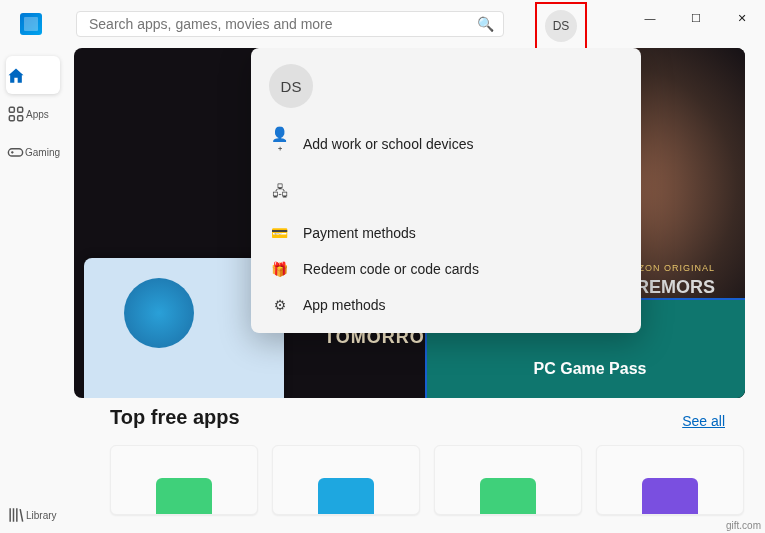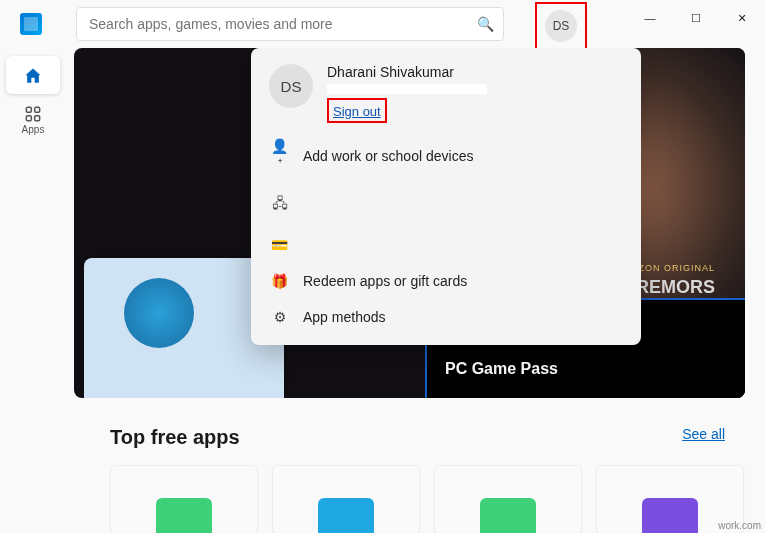--- a/index.html
+++ b/index.html
@@ -1,56 +1,56 @@
 <!DOCTYPE html>
 <html><head>
 <meta charset="utf-8">
 <style>
 * { box-sizing: border-box; margin: 0; padding: 0; font-family: "Segoe UI", Arial, sans-serif; }
 body { width: 765px; height: 533px; background: #f9f9f9; overflow: hidden; position: relative; }
 .title-bar { position: absolute; top: 0; left: 0; right: 0; height: 48px; display: flex; align-items: center; }
 .store-logo { width: 22px; height: 22px; margin-left: 20px; background: linear-gradient(135deg,#0078d4,#00a4ef); border-radius: 3px; position: relative; }
 .store-logo::after { content:""; position:absolute; inset:4px; background:#fff; opacity:.3; border-radius:1px;}
-.search { display:flex; align-items:center; margin-left: 34px; width: 428px; height: 34px; border: 1px solid #e0e0e0; border-radius: 4px; background: #fff; }
+.search { display:flex; align-items:center; margin-left: 34px; width: 428px; height: 26px; border: 1px solid #e0e0e0; border-radius: 4px; background: #fff; }
 .search input { flex:1; border:none; outline:none; padding: 0 12px; font-size: 14px; color:#666; background:transparent;}
 .search .sicon { width:34px; text-align:center; font-size:14px; color:#424242;}
 .avatar-top { width:32px; height:32px; border-radius:50%; background:#e5e5e5; display:flex; align-items:center; justify-content:center; font-size:12px; font-weight:500; color:#424242; margin-left:24px; }
 .avatar-hl { border: 2px solid #e00; padding: 6px 8px; position: absolute; left: 535px; top: 2px; }
 .win-ctrl { position:absolute; right:0; top:0; display:flex; }
 .win-ctrl div { width:46px; height:36px; display:flex; align-items:center; justify-content:center; font-size:11px; color:#222;}
 .sidebar { position:absolute; left:0; top:48px; bottom:0; width:66px; display:flex; flex-direction:column; align-items:center; padding-top:8px; }
-.side-item { width:54px; display:flex; flex-direction:column; align-items:center; padding:10px 0 8px; font-size:10px; color:#555; border-radius:6px; cursor:pointer;}
+.side-item { width:54px; display:flex; align-items:center; padding:10px 0 8px; font-size:10px; color:#555; border-radius:6px; cursor:pointer;}
 .side-item.active { background:#fff; box-shadow: 0 1px 4px rgba(0,0,0,.15); }
 .side-item svg { width:20px; height:20px; }
 .side-item.active svg { color:#0067c0; }
 .side-spacer { flex:1; }
 .main { position:absolute; left:66px; right:0; top:48px; bottom:0; overflow:hidden; }
 .hero { margin:0 20px 0 8px; height:350px; border-radius:8px; background:#120f14; position:relative; overflow:hidden; }
 .hero-title { position:absolute; left:44px; top:30px; color:#fff; font-size:28px; font-weight:600; }
 .hero-face { position:absolute; right:0; top:0; width:220px; height:350px; background: radial-gradient(circle at 40% 40%, #a06a50 0%, #3a2a24 50%, #120f14 80%); }
 .hero-chip { position:absolute; left:10px; bottom:0; width:200px; height:140px; background:#cfe3f4; border-radius:8px 8px 0 0; box-shadow:0 -2px 8px rgba(0,0,0,.3); overflow:hidden;}
 .hero-chip::after{content:"";position:absolute;left:40px;top:20px;width:70px;height:70px;border-radius:50%;background:radial-gradient(circle,#2aa0d8,#1b6fa6);}
-.hero-card { position:absolute; right:-10px; bottom: -40px; width:330px; height:140px; background:#000000; border:2px solid #175fcf; border-radius:10px; color:#fff; padding:60px 18px 0; font-size:16px; font-weight:600;}
+.hero-card { position:absolute; right:-10px; bottom: -40px; width:330px; height:140px; background:#0f766e; border:2px solid #175fcf; border-radius:10px; color:#fff; padding:60px 18px 0; font-size:16px; font-weight:600;text-align:center;}
 .hero-card::after{content:"";position:absolute;left:0;right:0;bottom:0;height:6px;background:#175fcf;border-radius:0 0 8px 8px;}
 .hero-tw { position:absolute; left:250px; bottom:50px; color:#f3e6c7; font-size:18px; font-weight:600; letter-spacing:1px;}
 .hero-tag { position:absolute; right:30px; bottom:125px; color:#e6c36a; font-size:9px; letter-spacing:1px;}
 .hero-sub { position:absolute; right:30px; bottom:100px; color:#fff; font-size:18px; font-weight:600;}
 .hero-sub span{color:#d8d8d8;}
 .flyout { position:absolute; left:185px; top:0; width:390px; background:#f4f4f4; border-radius:8px; box-shadow: 0 8px 32px rgba(0,0,0,.28); padding-bottom:10px; z-index:50;}
 .fly-head { display:flex; padding:16px 18px 8px; gap:14px;}
 .fly-av { width:44px; height:44px; border-radius:50%; background:#e0e0e0; display:flex; align-items:center; justify-content:center; font-size:15px; color:#404040;}
 .fly-info { flex:1; }
 .fly-name { font-size:14px; color:#1a1a1a; }
 .fly-mask { width:160px; height:10px; background:#fff; margin-top:4px;}
 .fly-so { margin-top:8px; display:inline-block;}
 .fly-so a { color:#1155b3; font-size:13px; text-decoration:underline;}
 .so-hl { border:2px solid #e00; padding: 2px 4px; }
 .fly-row { display:flex; align-items:center; gap:14px; padding:10px 20px; font-size:14px; color:#222; cursor:pointer;}
 .fly-row .ri { width:18px; text-align:center; color:#424242; font-size:14px;}
-.section { display:flex; justify-content:space-between; align-items:flex-start; padding: 28px 40px 4px 44px;}
+.section { display:flex; justify-content:space-between; align-items:flex-end; padding: 8px 40px 4px 44px;}
 .section h2 { font-size:20px; font-weight:600; color:#1a1a1a;}
 .section a { color:#0067c0; font-size:14px; text-decoration:underline;}
 .tiles { display:flex; gap:14px; padding:12px 20px 0 44px;}
 .tile { width:148px; height:70px; background:#fafafa; border:1px solid #eee; border-radius:6px; display:flex; align-items:flex-end; justify-content:center; box-shadow:0 1px 2px rgba(0,0,0,.06);}
 .tile .sw { width:56px; height:36px; border-radius:6px 6px 0 0; }
 .watermark { position:absolute; right:4px; bottom:2px; font-size:10px; color:#888;}
 </style>
 </head>
 <body>
 
@@ -78,61 +78,66 @@
   </div>
   <div class="side-item">
     <svg viewBox="0 0 24 24" fill="none" stroke="currentColor" stroke-width="1.8">
         <rect x="4" y="4" width="6" height="6" rx="1.5"></rect>
         <rect x="14" y="4" width="6" height="6" rx="1.5"></rect>
         <rect x="4" y="14" width="6" height="6" rx="1.5"></rect>
         <rect x="14" y="14" width="6" height="6" rx="1.5"></rect>
       </svg>
     <span>Apps</span>
   </div>
+  <div class="side-item">
+    <svg viewBox="0 0 24 24" fill="none" stroke="currentColor" stroke-width="1.8">
+        <rect x="3" y="8" width="18" height="9" rx="4.5"></rect>
+        <path d="M8 11v3M6.5 12.5h3M16 11.5h.01M17.5 13.5h.01"></path>
+      </svg>
+    <span>Gaming</span>
+  </div>
   <div class="side-spacer"></div>
+  <div class="side-item">
+    <svg viewBox="0 0 24 24" fill="none" stroke="currentColor" stroke-width="1.8">
+        <path d="M5 4v16M9 4v16M13 4v16M17 5l3 15"></path>
+      </svg>
+    <span>Library</span>
+  </div>
 </div>
 
 <div class="main">
   <div class="hero">
     <div class="hero-face"></div>
     <div class="hero-chip"></div>
     <div class="hero-tw">TOMORROW WAR</div>
     <div class="hero-tag">AMAZON ORIGINAL</div>
     <div class="hero-sub"><span>WI</span>&nbsp;&nbsp;&nbsp;&nbsp;&nbsp;<span>OUT REMORS</span></div>
     <div class="hero-card">
       <span>PC Game Pass</span>
     </div>
   </div>
 
   <div class="flyout">
     <div class="fly-head">
       <div class="fly-av">DS</div>
-      <div class="fly-info">
-        <div class="fly-name">Dharani Shivakumar</div>
-        <div class="fly-mask"></div>
-        <div class="fly-so">
-          <span class="so-hl">
-            <a href="#">Sign out</a>
-          </span>
-        </div>
-      </div>
     </div>
     <div class="fly-row">
       <span class="ri">👤⁺</span>
       <span>Add work or school devices</span>
     </div>
     <div class="fly-row">
       <span class="ri">🖧</span>
     </div>
     <div class="fly-row">
       <span class="ri">💳</span>
+      <span>Payment methods</span>
     </div>
     <div class="fly-row">
       <span class="ri">🎁</span>
-      <span>Redeem apps or gift cards</span>
+      <span>Redeem code or code cards</span>
     </div>
     <div class="fly-row">
       <span class="ri">⚙</span>
       <span>App methods</span>
     </div>
   </div>
 
   <div class="section">
     <h2>Top free apps</h2>
     <a href="#">See all</a>
@@ -146,13 +151,13 @@
       </div>
     <div class="tile">
         <div class="sw" style="background:#3fd07a"></div>
       </div>
     <div class="tile">
         <div class="sw" style="background:#7a4fe0"></div>
       </div>
   </div>
 </div>
 
-<div class="watermark">work.com</div>
+<div class="watermark">gift.com</div>
 
 </body></html>

